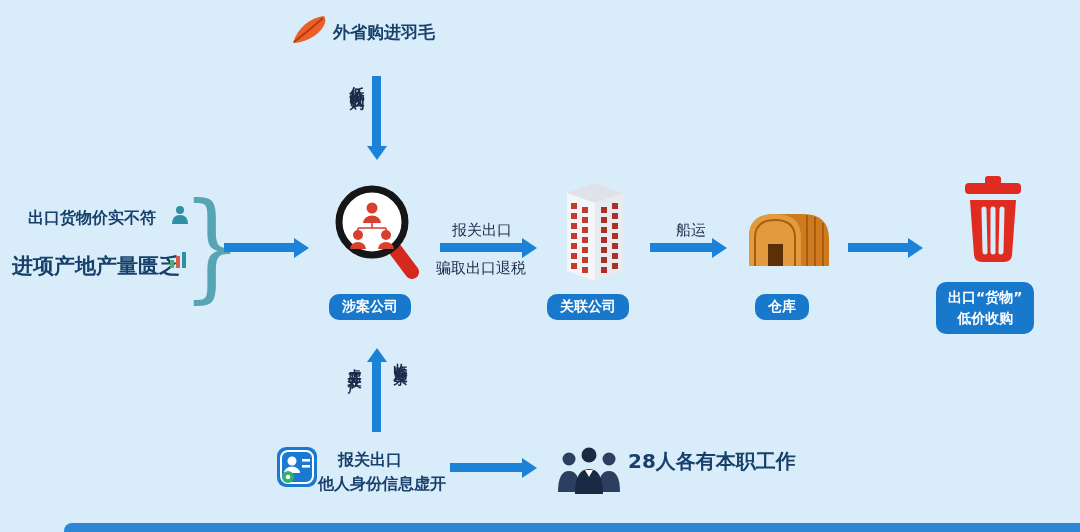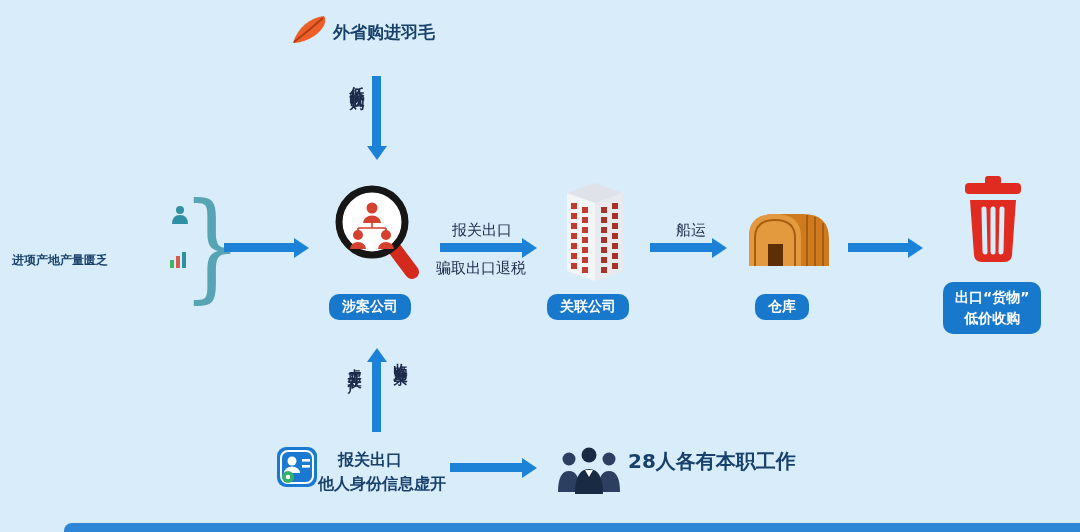--- a/index.html
+++ b/index.html
@@ -38,21 +38,21 @@
   .badge {
     position: absolute;
     background: var(--badge-blue, #1878cb);
     color: #fff;
     font-weight: 700;
     font-size: 14px;
     padding: 4px 13px;
     border-radius: 10px;
     white-space: nowrap;
   }
-  .badge.multi { text-align: center; line-height: 1.5; padding: 5px 12px; margin-left: 7px; }
+  .badge.multi { text-align: center; line-height: 1.5; padding: 5px 12px; }
   .h-arrow {
     position: absolute;
     height: 9px;
     background: var(--accent-blue, #1b82d8);
   }
   .h-arrow::after {
     content: "";
     position: absolute;
     left: 100%;
     top: 50%;
@@ -115,27 +115,28 @@
     <svg width="40" height="34" viewBox="0 0 40 34">
       <path d="M3 30 C8 14 20 5 34 3 C38 8 33 19 19 26 C12 29 7 30 3 30 Z" fill="#ec5f28"></path>
       <path d="M4 29 C13 22 24 13 33 5" stroke="#b03c10" stroke-width="1.8" fill="none"></path>
     </svg>
   </span>
   <div class="lbl" style="left:333px;top:21px;font-size:17px">外省购进羽毛</div>
 
   <div class="vtext" style="left:347px;top:74px;font-size:15px">低价收购</div>
   <div class="v-arrow down" style="left:372px;top:76px;height:70px"></div>
 
+  <div class="lbl" style="left:28px;top:208px;font-size:16px">出口货物价实不符</div>
   <span class="abs" style="left:170px;top:204px">
     <svg width="20" height="22" viewBox="0 0 20 22">
       <circle cx="10" cy="6" r="4" fill="#2f8fa3"></circle>
       <path d="M2 20 Q2 11 10 11 Q18 11 18 20 Z" fill="#2f8fa3"></path>
     </svg>
   </span>
-  <div class="lbl" style="left:12px;top:252px;font-size:12px">进项产地产量匮乏</div>
+  <div class="lbl" style="left:12px;top:252px;font-size:21px">进项产地产量匮乏</div>
   <span class="abs" style="left:168px;top:248px">
     <svg width="22" height="22" viewBox="0 0 22 22">
       <rect x="2" y="12" width="4" height="8" fill="#49b06b"></rect>
       <rect x="8" y="8" width="4" height="12" fill="#d65b4f"></rect>
       <rect x="14" y="4" width="4" height="16" fill="#2f8fa3"></rect>
     </svg>
   </span>
   <div class="brace" style="left:182px;top:198px">}</div>
   <div class="h-arrow" style="left:224px;top:243px;width:70px"></div>
 

